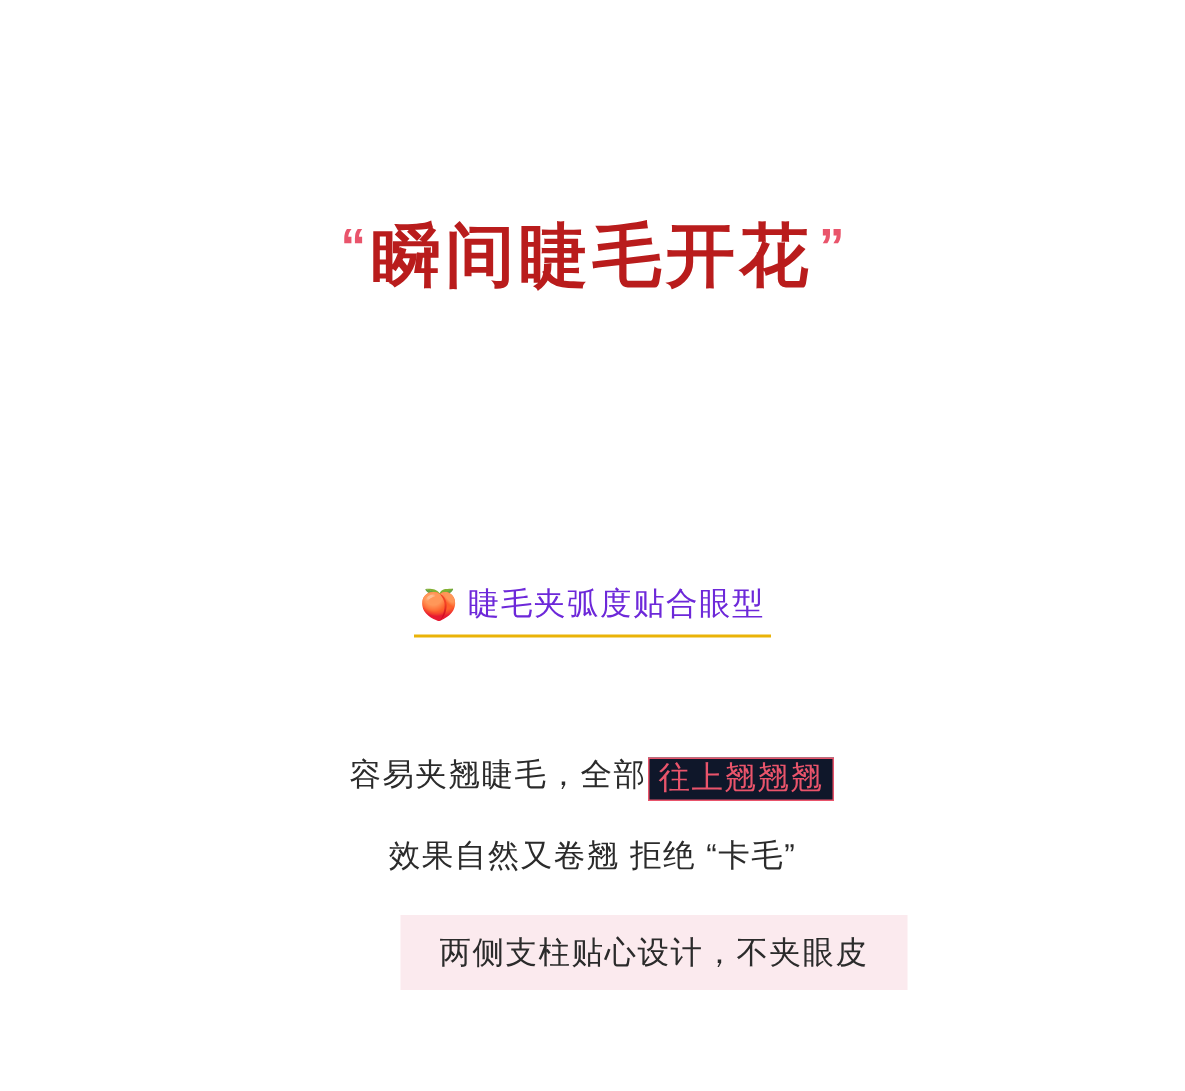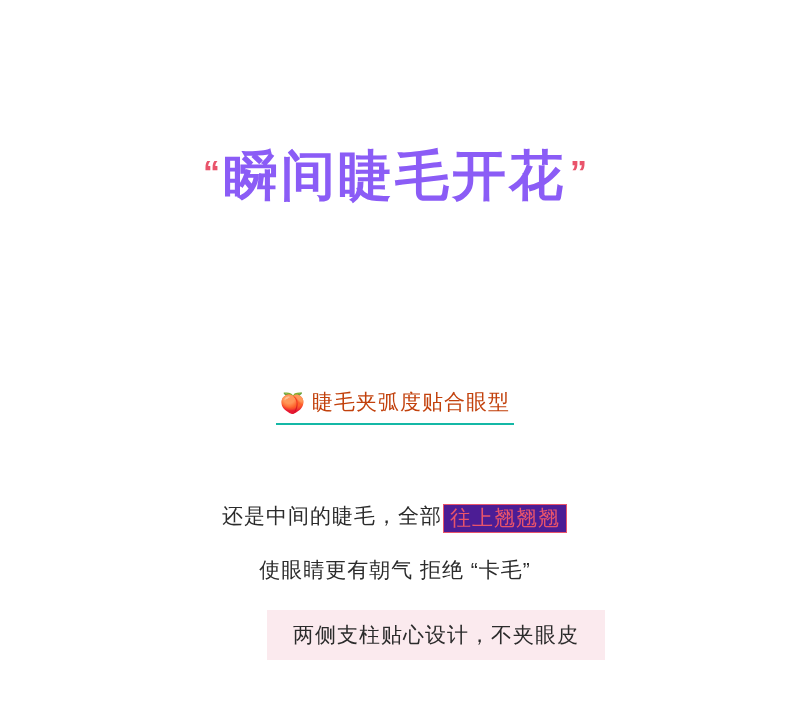--- a/index.html
+++ b/index.html
@@ -31,22 +31,22 @@
     white-space: nowrap;
   }
   .headline .quote {
     color: #e9546b;
     font-size: 34px;
     font-weight: bold;
     vertical-align: 10px;
     letter-spacing: 0px;
   }
   .headline .title {
-    color: #8b5cf6;
-    font-size: 54px;
+    color: #b91c1c;
+    font-size: 46px;
     font-weight: bold;
     letter-spacing: 3px;
     margin: 0 4px;
   }
 
   
   .line {
     position: absolute;
     left: 0;
     width: 790px;
@@ -72,37 +72,37 @@
   
   .subhead-wrap {
     position: absolute;
     top: 388px;
     left: 0;
     width: 790px;
     text-align: center;
   }
   .subhead {
     display: inline-block;
-    color: #c2410c;
+    color: #6d28d9;
     font-size: 21px;
     letter-spacing: 1px;
     padding: 0 4px 7px 4px;
-    border-bottom: 2px solid #14b8a6;
+    border-bottom: 2px solid #eab308;
     white-space: nowrap;
   }
   .subhead .peach-lead {
     margin-right: 6px;
     font-size: 20px;
     vertical-align: -1px;
   }
 
   
   .hl-box {
     display: inline-block;
-    background: #4c1d95;
+    background: #0f172a;
     border: 1px solid #e9546b;
     color: #e9546b;
     padding: 1px 6px 3px 6px;
     margin: 0 1px;
     line-height: 1.1;
     vertical-align: -2px;
   }
 
   
   .banner-wrap {
@@ -135,22 +135,22 @@
 
 
   <div class="subhead-wrap">
     <span class="subhead">
       <span class="peach-lead">🍑</span><span>睫毛夹弧度贴合眼型</span>
     </span>
   </div>
 
 
   <div class="line l5">
-    <span>还是中间的睫毛，全部</span><span class="hl-box">往上翘翘翘</span>
+    <span>容易夹翘睫毛，全部</span><span class="hl-box">往上翘翘翘</span>
   </div>
 
-  <div class="line l6">使眼睛更有朝气 拒绝 “卡毛”</div>
+  <div class="line l6">效果自然又卷翘 拒绝 “卡毛”</div>
 
   <div class="banner-wrap">
     <span class="banner">两侧支柱贴心设计，不夹眼皮</span>
   </div>
 
 </div>
 
 </body></html>

